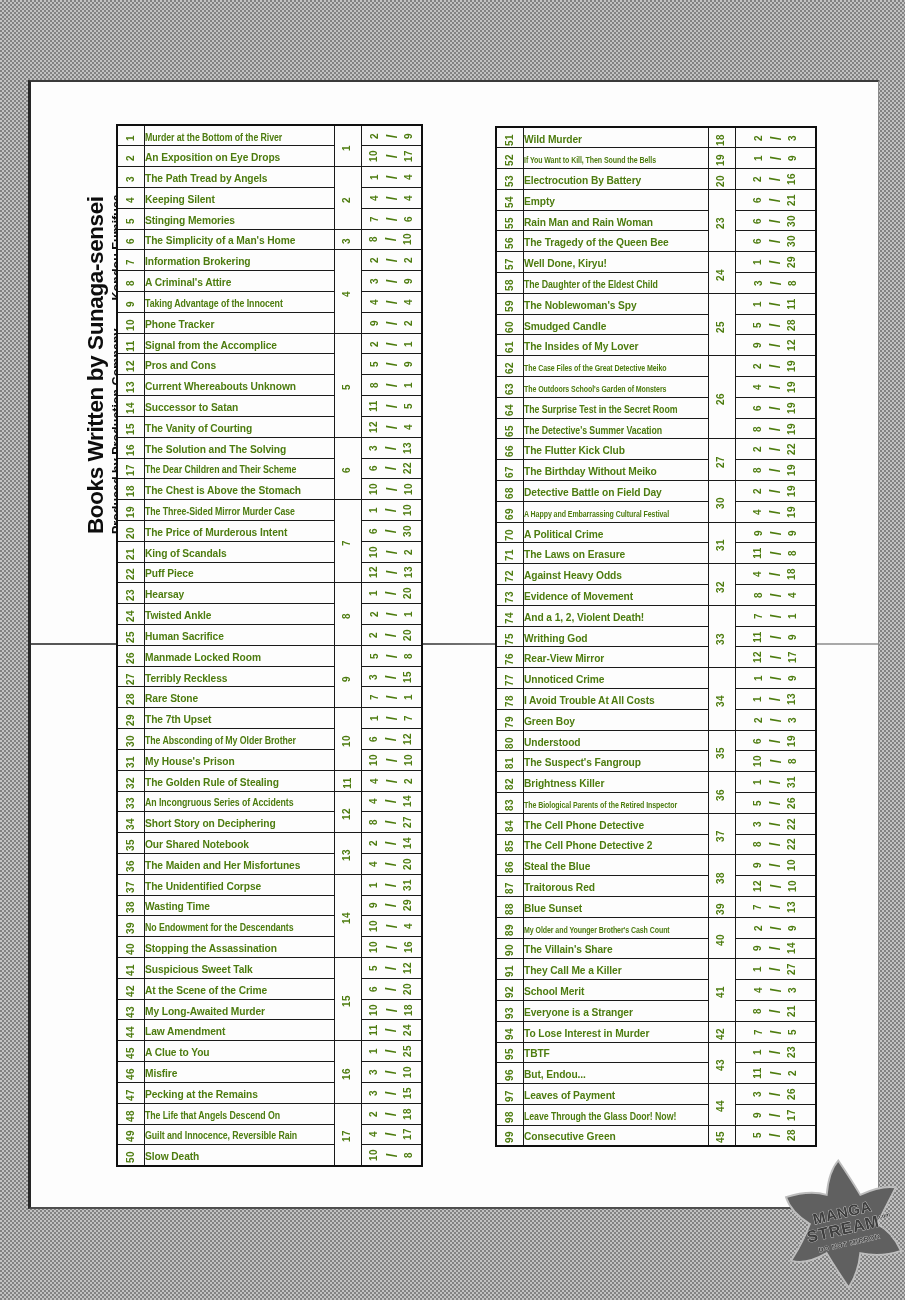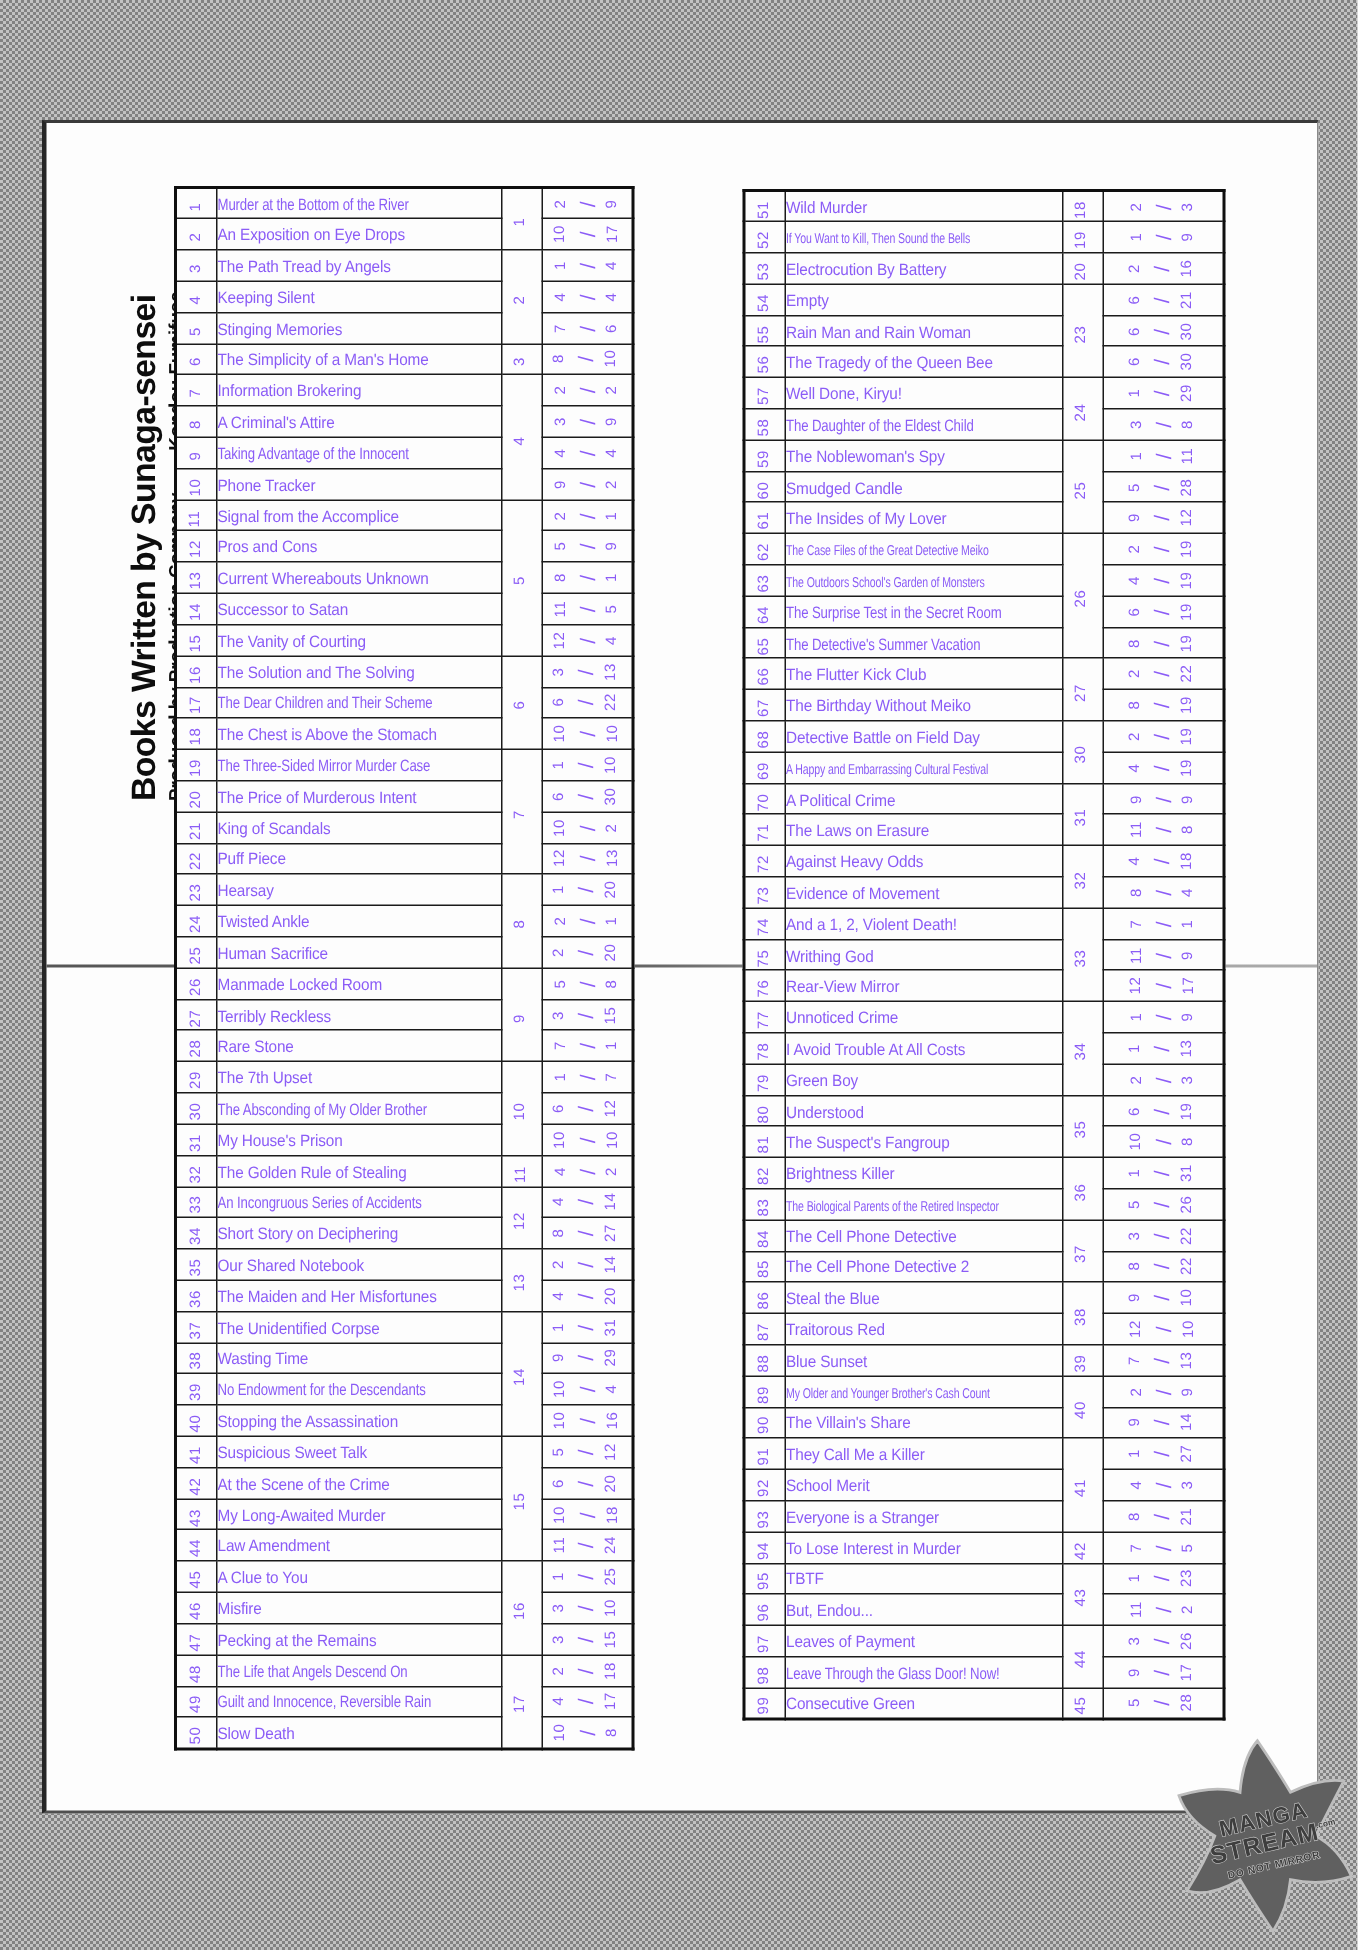--- a/index.html
+++ b/index.html
@@ -25,21 +25,21 @@
     transform:rotate(-90deg); transform-origin:0 0;
     font-weight:bold; color:#0d0d0d; z-index:2;
   }
   .sh-title { font-size:22.5px; letter-spacing:-0.4px; white-space:nowrap; }
   .sh-sub { font-size:12.5px; margin-top:1px; white-space:nowrap; display:flex; }
   .sh-gap { display:inline-block; width:28px; }
 
   .book-table {
     position:absolute; border-collapse:collapse; table-layout:fixed;
     background:#fdfdfd; border:2.5px solid #0f0f0f; z-index:2;
-    font-weight:normal; color:#8b5cf6;
+    font-weight:bold; color:#4d7c0f;
   }
   .book-table td { border:1.2px solid #1a1a1a; padding:0; vertical-align:middle; }
   #table-left  { left:85px;  top:42px; width:305px; }
   #table-left tr  { height:20.82px; }
   #table-right { left:464px; top:44px; width:320px; }
   #table-right tr { height:20.8px;padding-left:24px; }
 
   .c-no, .c-vol { text-align:center; }
   .c-title { padding-left:5px; text-align:left; white-space:nowrap; overflow:hidden; }
   .c-date { overflow:visible; }

